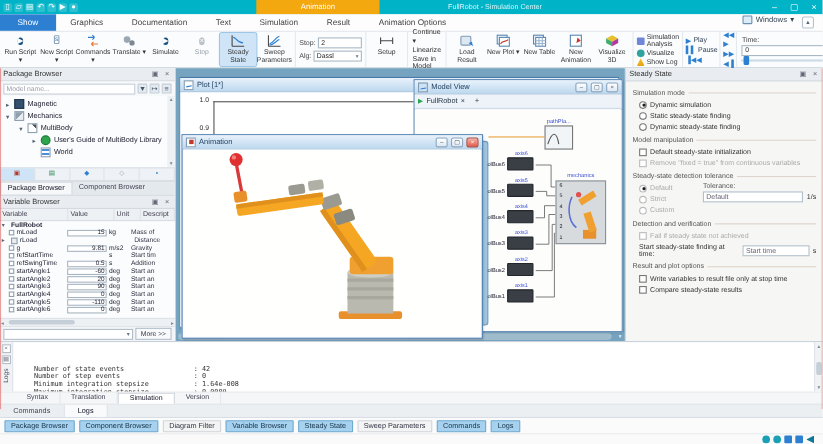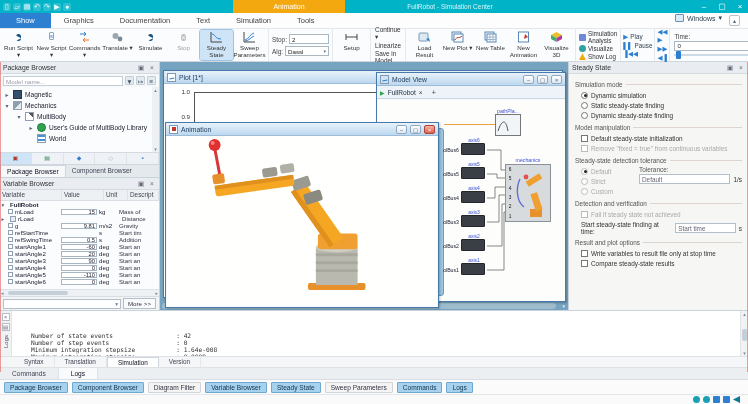--- a/index.html
+++ b/index.html
@@ -262,22 +262,23 @@
         <span class="rtab file">Show</span>
 
         <span class="rtab">Graphics</span>
 
         <span class="rtab">Documentation</span>
 
         <span class="rtab">Text</span>
 
         <span class="rtab">Simulation</span>
 
-        <span class="rtab">Tools</span>
-
+        <span class="rtab">Result</span>
+
+        <span class="rtab">Animation Options</span>
       </div>
     <div class="windows-menu">
       <span class="win-ico"></span>
       <span>Windows</span>
       <span>▾</span>
     </div>
     <div class="collapse-box">▴</div>
   </div>
   <style>.tabrow > div:first-child { display:flex; }</style>
 

